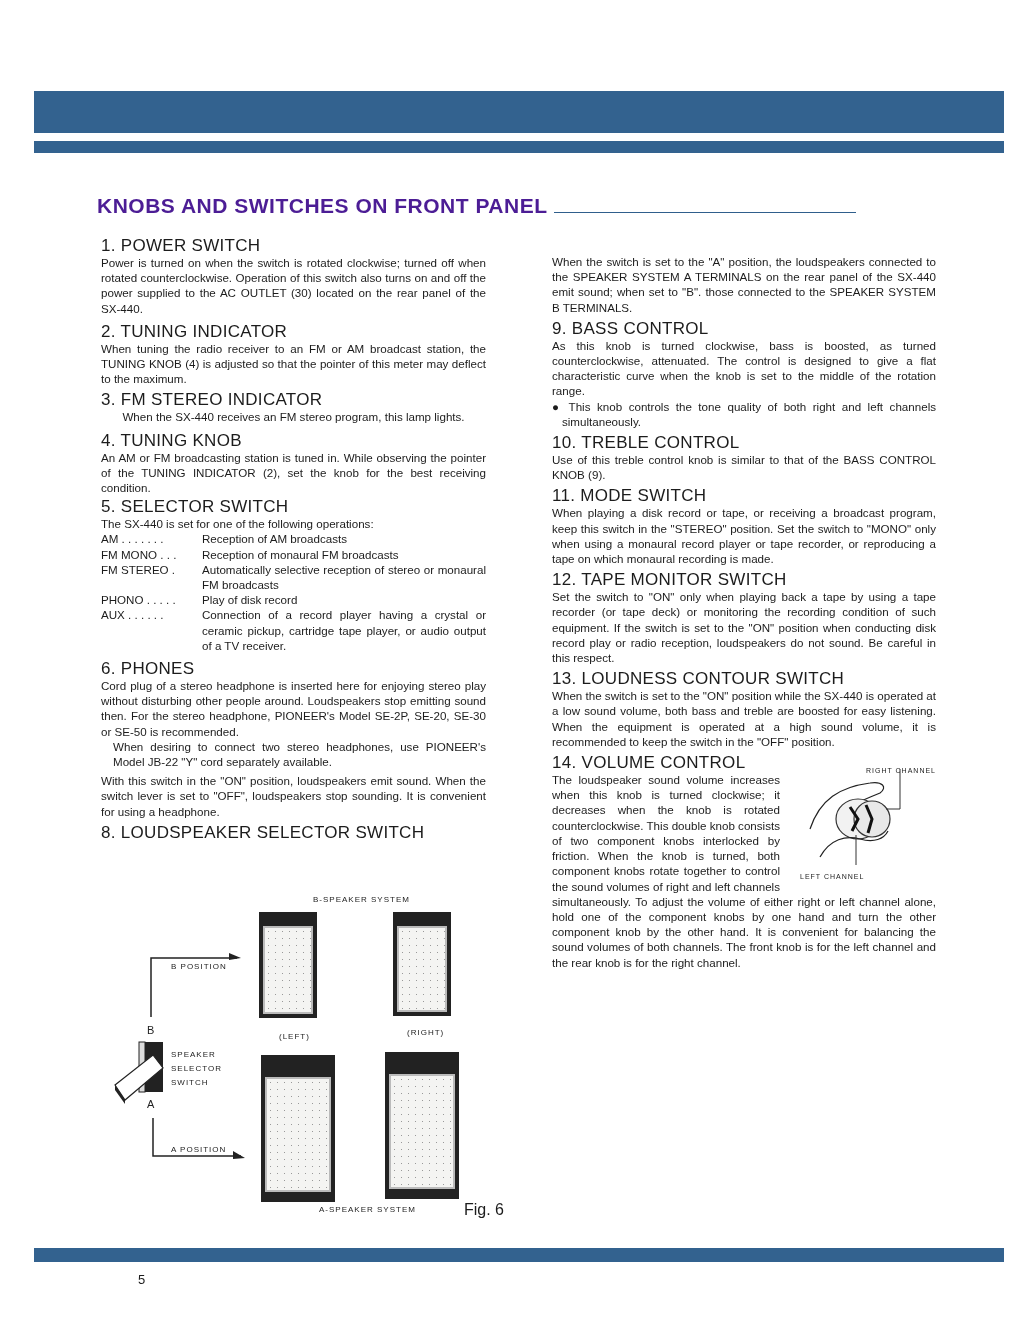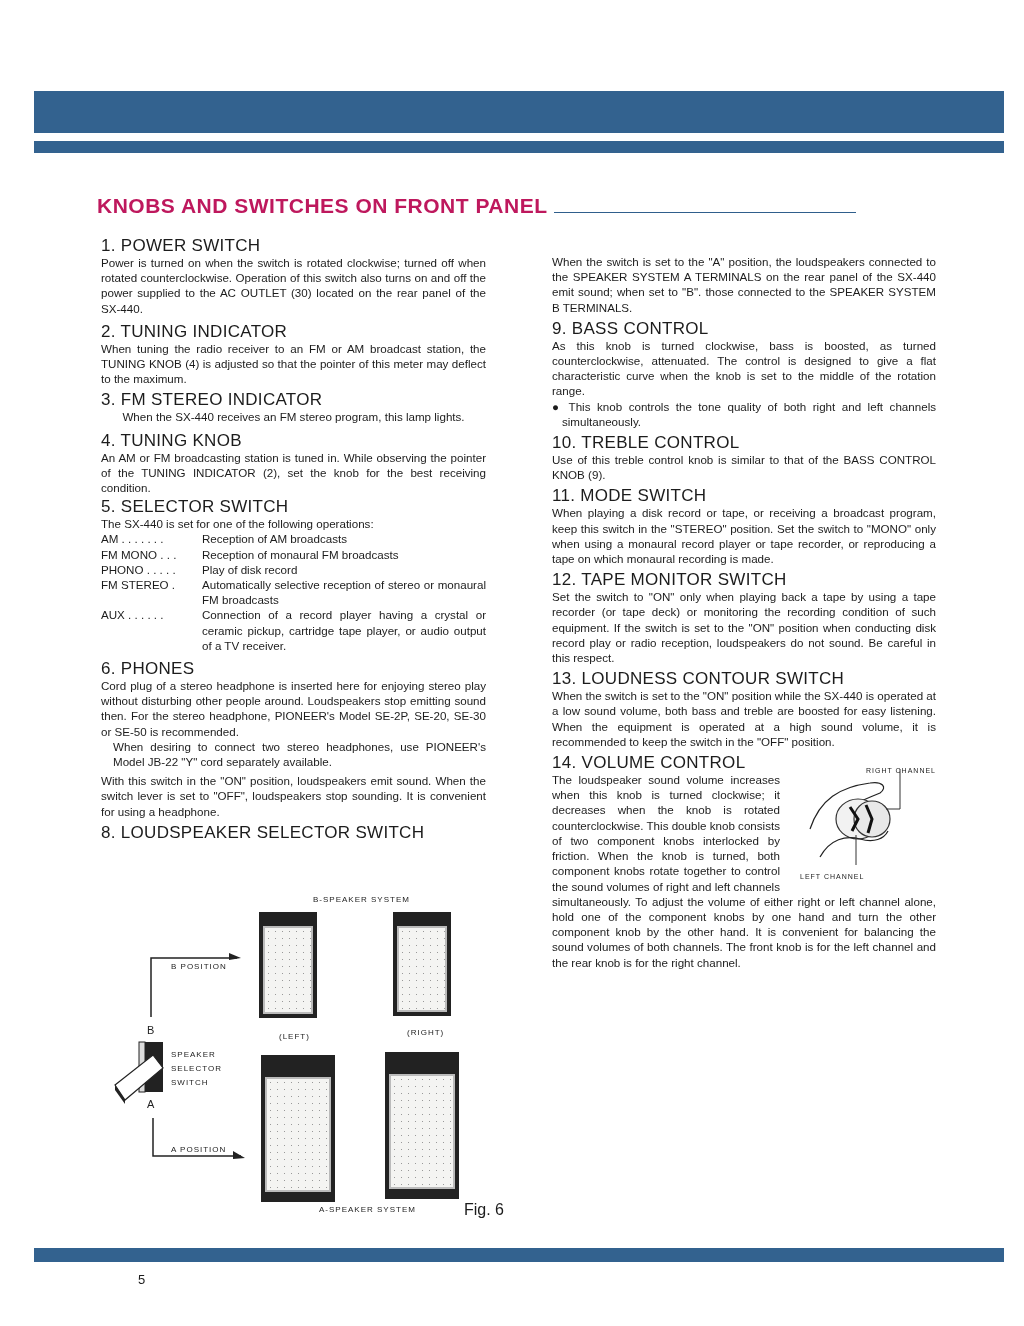--- a/index.html
+++ b/index.html
@@ -2,21 +2,21 @@
 <html><head>
 <meta charset="utf-8">
 <style>
   html, body { margin:0; padding:0; background:#ffffff; }
   body { width:1024px; height:1326px; position:relative; overflow:hidden; font-family:"Liberation Sans", sans-serif; color:#1c1c1c; }
   .band { position:absolute; left:34px; width:970px; background:#33628f; }
   .band-top1 { top:91px; height:42px; }
   .band-top2 { top:141px; height:12px; }
   .band-bottom { top:1248px; height:14px; }
   .page-num { position:absolute; left:138px; top:1272px; font-size:13px; }
-  .title { position:absolute; left:97px; top:194px; font-size:21px; font-weight:bold; color:#be185d; letter-spacing:0.5px; display:flex; align-items:flex-end;justify-content:flex-end; }
+  .title { position:absolute; left:97px; top:194px; font-size:21px; font-weight:bold; color:#4c1d95; letter-spacing:0.5px; display:flex; align-items:flex-end;justify-content:flex-end; }
   .title-rule { display:inline-block; width:302px; border-bottom:1.5px solid #2f5e8c; margin-left:6px; margin-bottom:5px; }
   .col { position:absolute; font-size:11.6px; line-height:15.2px; text-align:justify; }
   .col-left { left:101px; top:236px; width:385px; }
   .col-right { left:552px; top:254px; width:384px; }
   h3 { font-size:17px; font-weight:normal; margin:0; line-height:19px; letter-spacing:0.3px; }
   p { margin:0; }
   .sec { margin-bottom:2px; }
   .bullet { padding-left:10px; text-indent:-10px; }
   .indent { padding-left:12px; }
   .ops { margin:0; }
@@ -66,26 +66,26 @@
     <div class="ops">
       <div class="op-row">
           <span class="op-key">AM . . . . . . .</span>
           <span class="op-val">Reception of AM broadcasts</span>
         </div>
       <div class="op-row">
           <span class="op-key">FM MONO . . .</span>
           <span class="op-val">Reception of monaural FM broadcasts</span>
         </div>
       <div class="op-row">
+          <span class="op-key">FM STEREO  .</span>
+          <span class="op-val">Automatically selective reception of stereo or monaural FM broadcasts</span>
+        </div>
+      <div class="op-row">
           <span class="op-key">PHONO . . . . .</span>
           <span class="op-val">Play of disk record</span>
-        </div>
-      <div class="op-row">
-          <span class="op-key">FM STEREO  .</span>
-          <span class="op-val">Automatically selective reception of stereo or monaural FM broadcasts</span>
         </div>
       <div class="op-row">
           <span class="op-key">AUX  . . . . . .</span>
           <span class="op-val">Connection of a record player having a crystal or ceramic pickup, cartridge tape player, or audio output of a TV receiver.</span>
         </div>
     </div>
   </div>
   <div class="sec" style="margin-top:6px">
     <h3>6. PHONES</h3>
     <p>Cord plug of a stereo headphone is inserted here for enjoying stereo play without disturbing other people around. Loudspeakers stop emitting sound then. For the stereo headphone, PIONEER's Model SE-2P, SE-20, SE-30 or SE-50 is recommended.</p>

